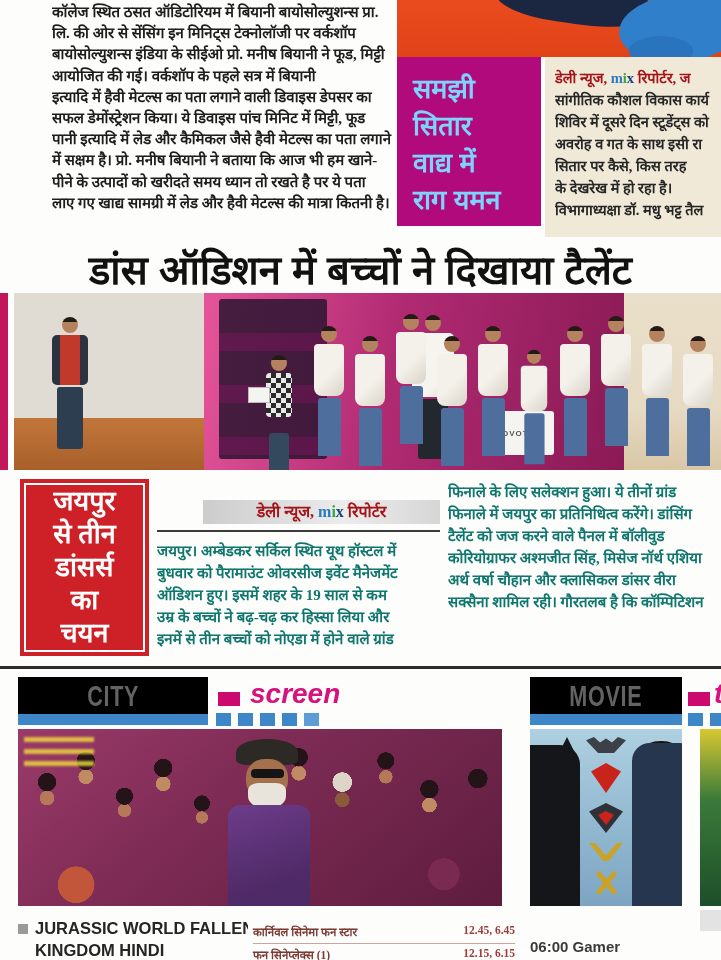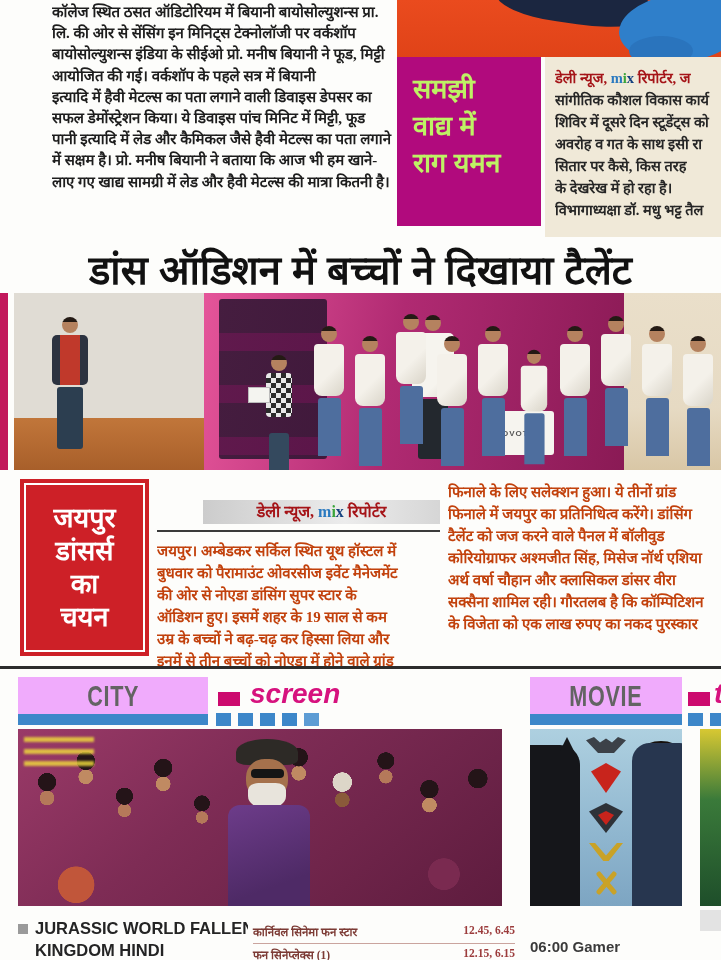--- a/index.html
+++ b/index.html
@@ -14,21 +14,21 @@
 
   
   .orange-photo{left:397px;top:0;width:324px;height:57px;background:linear-gradient(180deg,#ea4b1e,#e04318);overflow:hidden;}
   .navy-blob{position:absolute;left:100px;top:-22px;width:160px;height:46px;background:#1b2640;
       border-radius:40% 60% 55% 45%;transform:rotate(8deg);}
   .blue-blob{position:absolute;right:-18px;top:-6px;width:120px;height:68px;background:#2f7fca;
       border-radius:45% 35% 40% 55%;transform:rotate(-10deg);}
   .blue-blob2{position:absolute;right:28px;top:36px;width:64px;height:30px;background:#2a74bd;border-radius:50%;}
 
   
-  .sitar-box{left:397px;top:57px;width:144px;height:169px;background:#b10a7d;color:#bef264;
+  .sitar-box{left:397px;top:57px;width:144px;height:169px;background:#b10a7d;color:#7dd3fc;
       padding:14px 0 0 16px;box-sizing:border-box;font-weight:700;font-size:27px;line-height:37px;
       font-family:"Liberation Sans",sans-serif;}
 
   
   .sitar-article{left:545px;top:57px;width:176px;height:180px;background:#f0e9d8;
       padding:10px 0 0 10px;box-sizing:border-box;overflow:hidden;font-size:14.5px;line-height:22px;
       font-weight:600;color:#262626;}
   .byline{font-weight:700;color:#a51418;}
   .mix-m{color:#2a7ac0;} .mix-i{color:#3aa53a;} .mix-x{color:#16427f;}
 
@@ -74,29 +74,29 @@
   
   .selection-box{left:20px;top:479px;width:129px;height:177px;background:#cd2027;box-sizing:border-box;padding:4px;}
   .selection-inner{border:2px solid #fff;height:100%;box-sizing:border-box;display:flex;flex-direction:column;
       justify-content:center;text-align:center;color:#fff;font-weight:700;font-size:27px;line-height:33px;}
 
   
   .col1{left:157px;top:500px;width:283px;}
   .byline-bar{margin-left:46px;height:24px;background:linear-gradient(90deg,#cccccc,#ececec 60%,#d6d6d6);
       text-align:center;font-size:16px;line-height:24px;font-weight:700;color:#a51418;}
   .byline-rule{height:2px;background:#3a3a3a;margin-top:6px;margin-bottom:8px;}
-  .body-text{font-size:15px;line-height:22px;font-weight:600;color:#c2410c;}
+  .body-text{font-size:15px;line-height:22px;font-weight:600;color:#0f766e;}
   .col2{left:448px;top:481px;width:268px;}
 
   
   .divider{left:0;top:666px;width:721px;height:3px;background:#2c2c2c;}
 
   
   .sec-header{font-family:"Liberation Sans",sans-serif;}
-  .sec-box{position:absolute;background:#f0abfc;display:flex;align-items:center;justify-content:center;}
+  .sec-box{position:absolute;background:#000000;display:flex;align-items:center;justify-content:center;}
   .sec-title{color:#636363;font-weight:700;font-size:30px;letter-spacing:1px;transform:scaleX(.72);}
   .pink-sq{position:absolute;width:22px;height:14px;background:#cc0a6e;}
   .sec-sub{position:absolute;color:#d6127e;font-weight:700;font-style:italic;font-size:28px;}
   .blue-bar{position:absolute;height:11px;background:#3d87c9;}
   .blue-dashes{position:absolute;display:flex;gap:7px;}
   .blue-dashes span{width:15px;height:13px;background:#3d87c9;display:block;}
   .blue-dashes span:nth-child(5){background:#5d9cd4;}
 
   
   .movie-still{left:18px;top:729px;width:484px;height:177px;overflow:hidden;
@@ -176,31 +176,33 @@
 
   <div class="abs top-article">
     <div class="line">कॉलेज स्थित ठसत ऑडिटोरियम में बियानी बायोसोल्युशन्स प्रा.</div>
     <div class="line">लि. की ओर से सेंसिंग इन मिनिट्स टेक्नोलॉजी पर वर्कशॉप</div>
     <div class="line">बायोसोल्युशन्स इंडिया के सीईओ प्रो. मनीष बियानी ने फूड, मिट्टी</div>
     <div class="line">आयोजित की गई। वर्कशॉप के पहले सत्र में बियानी</div>
     <div class="line">इत्यादि में हैवी मेटल्स का पता लगाने वाली डिवाइस डेपसर का</div>
     <div class="line">सफल डेमोंस्ट्रेशन किया। ये डिवाइस पांच मिनिट में मिट्टी, फूड</div>
     <div class="line">पानी इत्यादि में लेड और कैमिकल जैसे हैवी मेटल्स का पता लगाने</div>
     <div class="line">में सक्षम है। प्रो. मनीष बियानी ने बताया कि आज भी हम खाने-</div>
+    <div class="line">पीने के उत्पादों को खरीदते समय ध्यान तो रखते है पर ये पता</div>
     <div class="line">लाए गए खाद्य सामग्री में लेड और हैवी मेटल्स की मात्रा कितनी है।</div>
   </div>
 
   <div class="abs orange-photo">
     <div class="navy-blob"></div>
     <div class="blue-blob"></div>
     <div class="blue-blob2"></div>
   </div>
 
   <div class="abs sitar-box">
     <div>समझी</div>
+    <div>सितार</div>
     <div>वाद्य में</div>
     <div>राग यमन</div>
   </div>
 
   <div class="abs sitar-article">
     <div class="line byline"><span>डेली न्यूज, </span><span class="mix-m">m</span><span class="mix-i">i</span><span class="mix-x">x</span><span> रिपोर्टर, ज</span></div>
     <div class="line">सांगीतिक कौशल विकास कार्य</div>
     <div class="line">शिविर में दूसरे दिन स्टूडेंट्स को</div>
     <div class="line">अवरोह व गत के साथ इसी रा</div>
     <div class="line">सितार पर कैसे, किस तरह</div>
@@ -283,47 +285,46 @@
           <div class="head"></div>
           <div class="torso"></div>
           <div class="legs"></div>
         </div>
     </div>
   </div>
 
   <div class="abs selection-box">
     <div class="selection-inner">
       <div>जयपुर</div>
+      <div>से तीन</div>
       <div>डांसर्स</div>
       <div>का</div>
       <div>चयन</div>
     </div>
   </div>
 
   <div class="abs col1">
     <div class="byline-bar"><span>डेली न्यूज, </span><span class="mix-m">m</span><span class="mix-i">i</span><span class="mix-x">x</span><span> रिपोर्टर</span></div>
     <div class="byline-rule"></div>
     <div class="body-text">
       <div class="line">जयपुर। अम्बेडकर सर्किल स्थित यूथ हॉस्टल में</div>
       <div class="line">बुधवार को पैरामाउंट ओवरसीज इवेंट मैनेजमेंट</div>
-      <div class="line">की ओर से नोएडा डांसिंग सुपर स्टार के</div>
       <div class="line">ऑडिशन हुए। इसमें शहर के 19 साल से कम</div>
       <div class="line">उम्र के बच्चों ने बढ़-चढ़ कर हिस्सा लिया और</div>
       <div class="line">इनमें से तीन बच्चों को नोएडा में होने वाले ग्रांड</div>
     </div>
   </div>
 
   <div class="abs col2 body-text">
     <div class="line">फिनाले के लिए सलेक्शन हुआ। ये तीनों ग्रांड</div>
     <div class="line">फिनाले में जयपुर का प्रतिनिधित्व करेंगे। डांसिंग</div>
     <div class="line">टैलेंट को जज करने वाले पैनल में बॉलीवुड</div>
     <div class="line">कोरियोग्राफर अश्मजीत सिंह, मिसेज नॉर्थ एशिया</div>
     <div class="line">अर्थ वर्षा चौहान और क्लासिकल डांसर वीरा</div>
     <div class="line">सक्सैना शामिल रही। गौरतलब है कि कॉम्पिटिशन</div>
-    <div class="line">के विजेता को एक लाख रुपए का नकद पुरस्कार</div>
   </div>
 
   <div class="abs divider"></div>
 
   <div class="sec-header">
     <div class="sec-box" style="left:18px;top:677px;width:190px;height:37px;">
       <span class="sec-title">CITY</span>
     </div>
     <div class="pink-sq" style="left:218px;top:692px;"></div>
     <div class="sec-sub" style="left:250px;top:678px;">screen</div>

